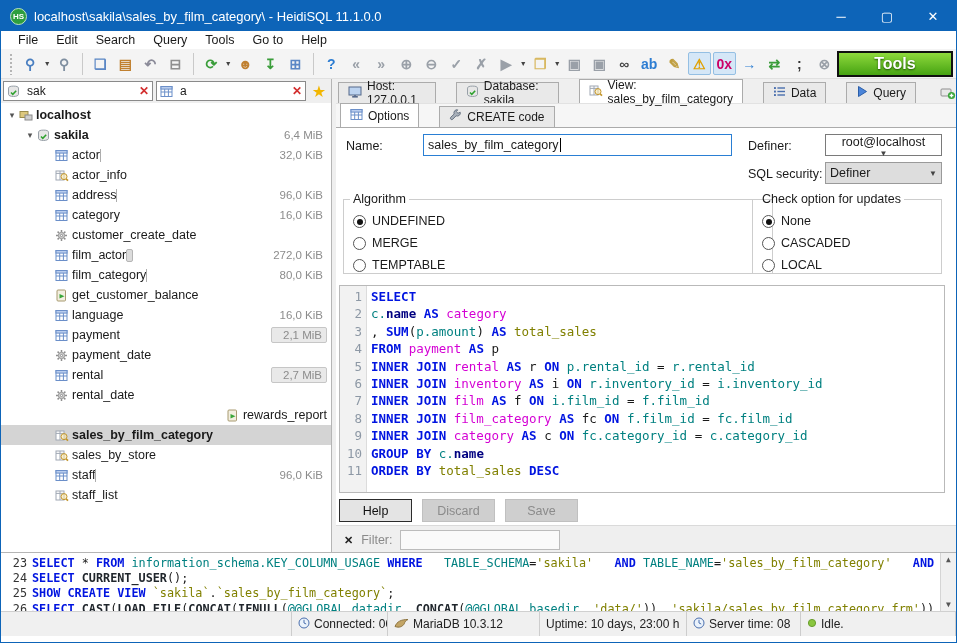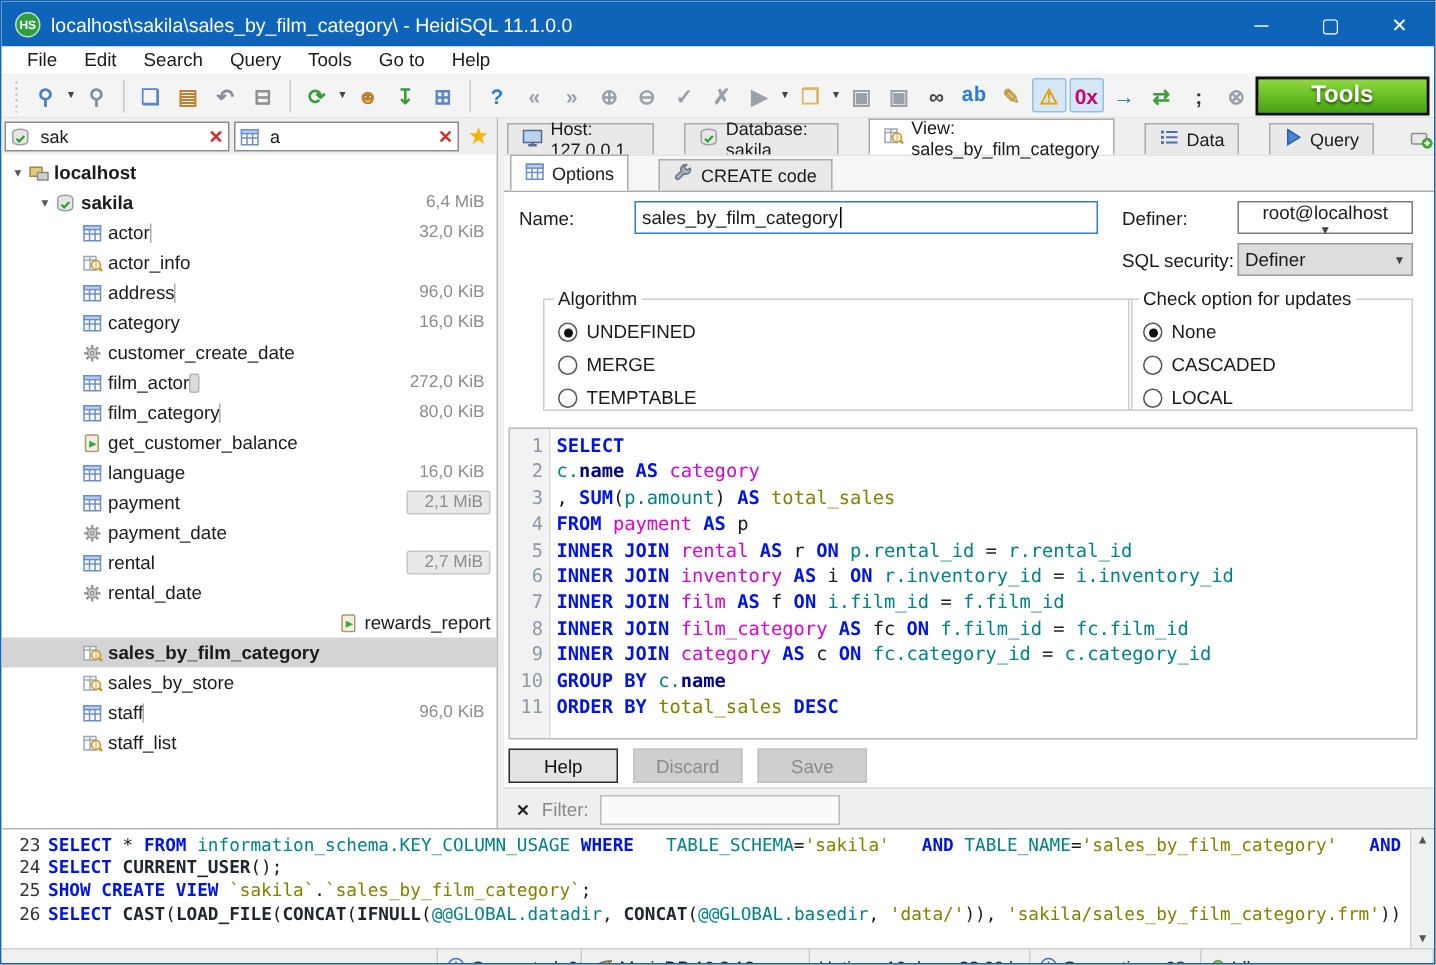--- a/index.html
+++ b/index.html
@@ -112,21 +112,21 @@
   .btn.default { background:#e4e4e4; border:1px solid #2b2b2b; color:#111; }
   .btn.disabled { background:#cfcfcf; border:1px solid #c0c0c0; color:#8b8b8b; }
 
   .filterbar { position:absolute; left:0; right:0; top:397px; height:29px; background:#efefef;
                border-top:1px solid #dadada; display:flex; align-items:center; gap:8px; padding-left:8px; }
   .filterbar .close { font-size:11px; font-weight:bold; color:#222; }
   .filterbar .flabel { color:#8a8a8a; font-size:12.5px; }
   .filter-input { width:160px; height:20px; background:#fafafa; border:1px solid #bcbcbc; }
 
   
-  .log { height:80px; border-top:1px solid #b5b5b5; background:#fff; position:relative;
+  .log { height:59px; border-top:1px solid #b5b5b5; background:#fff; position:relative;
          font-family:"DejaVu Sans Mono", monospace; font-size:11.8px; padding:3px 18px 0 2px; overflow:hidden; }
   .log-line { display:flex; line-height:15.2px; white-space:pre; }
   .log-no { width:24px; text-align:right; margin-right:5px; color:#333; flex:none; }
   .log-scroll { position:absolute; right:0; top:0; bottom:0; width:16px; background:#f0f0f0;
                 border-left:1px solid #d5d5d5; display:flex; flex-direction:column;
                 justify-content:space-between; align-items:center; font-size:8px; color:#555; padding:2px 0; }
 
   
   .statusbar { height:25px; background:#f0f0f0; border-top:1px solid #d0d0d0; display:flex;
                align-items:center; font-size:12px; color:#222; }
@@ -183,21 +183,21 @@
         <div class="tb-icon" style="color: rgb(154, 160, 168); font-weight: bold;">⊖</div>
         <div class="tb-icon" style="color: rgb(154, 160, 168); font-weight: bold;">✓</div>
         <div class="tb-icon" style="color: rgb(154, 160, 168); font-weight: bold;">✗</div>
         <div class="tb-icon" style="color: rgb(154, 160, 168); font-weight: bold;">▶</div>
         <div class="tb-dd">▼</div>
         <div class="tb-icon" style="color: rgb(216, 184, 96); font-weight: bold;">❒</div>
         <div class="tb-dd">▼</div>
         <div class="tb-icon" style="color: rgb(154, 160, 168); font-weight: bold;">▣</div>
         <div class="tb-icon" style="color: rgb(154, 160, 168); font-weight: bold;">▣</div>
         <div class="tb-icon" style="color: rgb(68, 68, 68); font-weight: bold;">∞</div>
-        <div class="tb-icon" style="color: rgb(45, 125, 210); font-weight: bold; font-family: Liberation Mono, monospace;">ab</div>
+        <div class="tb-icon" style="color: rgb(45, 125, 210); font-weight: bold;">ab</div>
         <div class="tb-icon" style="color: rgb(192, 159, 64); font-weight: bold;">✎</div>
         <div class="tb-icon toggled" style="color: rgb(224, 160, 0); font-weight: bold;">⚠</div>
         <div class="tb-icon toggled" style="color: rgb(204, 0, 102); font-weight: bold;">0x</div>
         <div class="tb-icon" style="color: rgb(45, 125, 210); font-weight: bold;">→</div>
         <div class="tb-icon" style="color: rgb(58, 157, 58); font-weight: bold;">⇄</div>
         <div class="tb-icon" style="color: rgb(51, 51, 51); font-weight: bold;">;</div>
         <div class="tb-icon" style="color: rgb(154, 160, 168); font-weight: bold;">⊗</div>
       </div>
     <div class="donate-btn">Tools</div>
   </div>
@@ -612,21 +612,21 @@
           <span>root@localhost</span>
             <span class="dd">▼</span>
         </div>
 
         <div class="lbl" style="left:412px;top:39px;">SQL security:</div>
         <div class="combo gray" style="left:489px;top:34px;width:117px;">
           <span>Definer</span>
             <span class="dd">▼</span>
         </div>
 
-        <fieldset class="groupbox" style="left:7px;top:64px;width:393px;height:82px;margin-left:19px;">
+        <fieldset class="groupbox" style="left:7px;top:64px;width:430px;height:82px;">
           <legend>Algorithm</legend>
           <div id="algo-radios">
               <div class="radio-row">
                 <span class="radio on">
                   <span class="dot"></span>
                 </span>
                 <span>UNDEFINED</span>
               </div>
               <div class="radio-row">
                 <span class="radio"></span>

